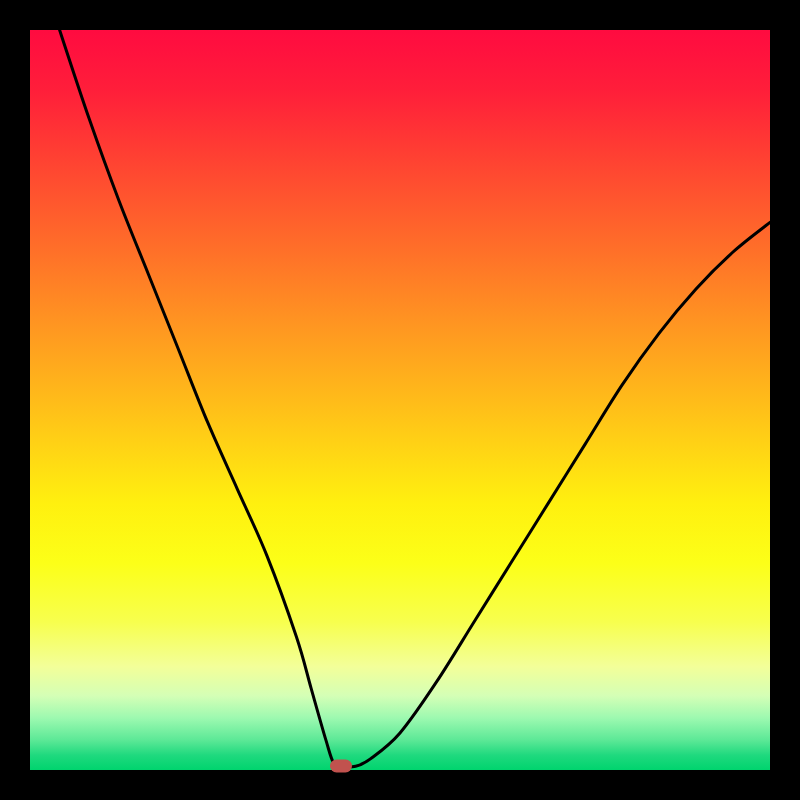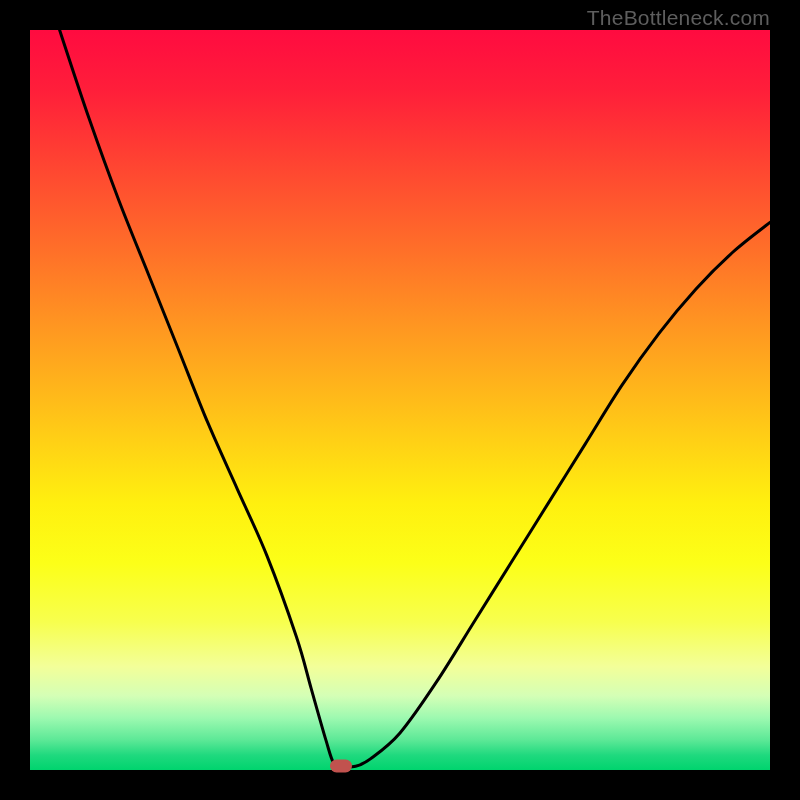--- a/index.html
+++ b/index.html
@@ -68,21 +68,20 @@
     height: 13px;
     border-radius: 7px;
     background: #c1524e;
     transform: translate(-50%, -50%);
   }
 </style>
 </head>
 <body>
 
 <div class="frame">
-  <div class="watermark">TheBottleneck.com</div>
 
   <div class="plot">
     <svg class="curve" viewBox="0 0 740 740" preserveAspectRatio="none">
       <path fill="none" stroke="#000" stroke-width="3" stroke-linecap="round" stroke-linejoin="round" d="M 29.6 0.0 C 34.5 14.8, 49.3 60.4, 59.2 88.8 C 69.1 117.2, 78.9 144.3, 88.8 170.2 C 98.7 196.1, 108.5 219.5, 118.4 244.2 C 128.3 268.9, 138.1 293.5, 148.0 318.2 C 157.9 342.9, 167.7 368.8, 177.6 392.2 C 187.5 415.6, 197.3 436.6, 207.2 458.8 C 217.1 481.0, 226.9 500.7, 236.8 525.4 C 246.7 550.1, 259.0 584.6, 266.4 606.8 C 273.8 629.0, 276.3 641.3, 281.2 658.6 C 286.1 675.9, 292.3 698.1, 296.0 710.4 C 299.7 722.7, 300.9 728.3, 303.4 732.6 C 305.9 736.9, 307.1 735.7, 310.8 736.3 C 314.5 736.9, 320.7 737.5, 325.6 736.3 C 330.5 735.1, 333.0 734.4, 340.4 728.9 C 347.8 723.4, 358.9 716.0, 370.0 703.0 C 381.1 690.0, 394.7 669.7, 407.0 651.2 C 419.3 632.7, 431.7 611.7, 444.0 592.0 C 456.3 572.3, 468.7 552.5, 481.0 532.8 C 493.3 513.1, 505.7 493.3, 518.0 473.6 C 530.3 453.9, 542.7 434.1, 555.0 414.4 C 567.3 394.7, 579.7 373.7, 592.0 355.2 C 604.3 336.7, 616.7 319.4, 629.0 303.4 C 641.3 287.4, 653.7 272.6, 666.0 259.0 C 678.3 245.4, 690.7 233.1, 703.0 222.0 C 715.3 210.9, 733.8 197.3, 740.0 192.4"></path>
     </svg>
     <div class="marker" style="left:310.8px; top:736.3px;"></div>
   </div>
 </div>
 
 </body></html>

